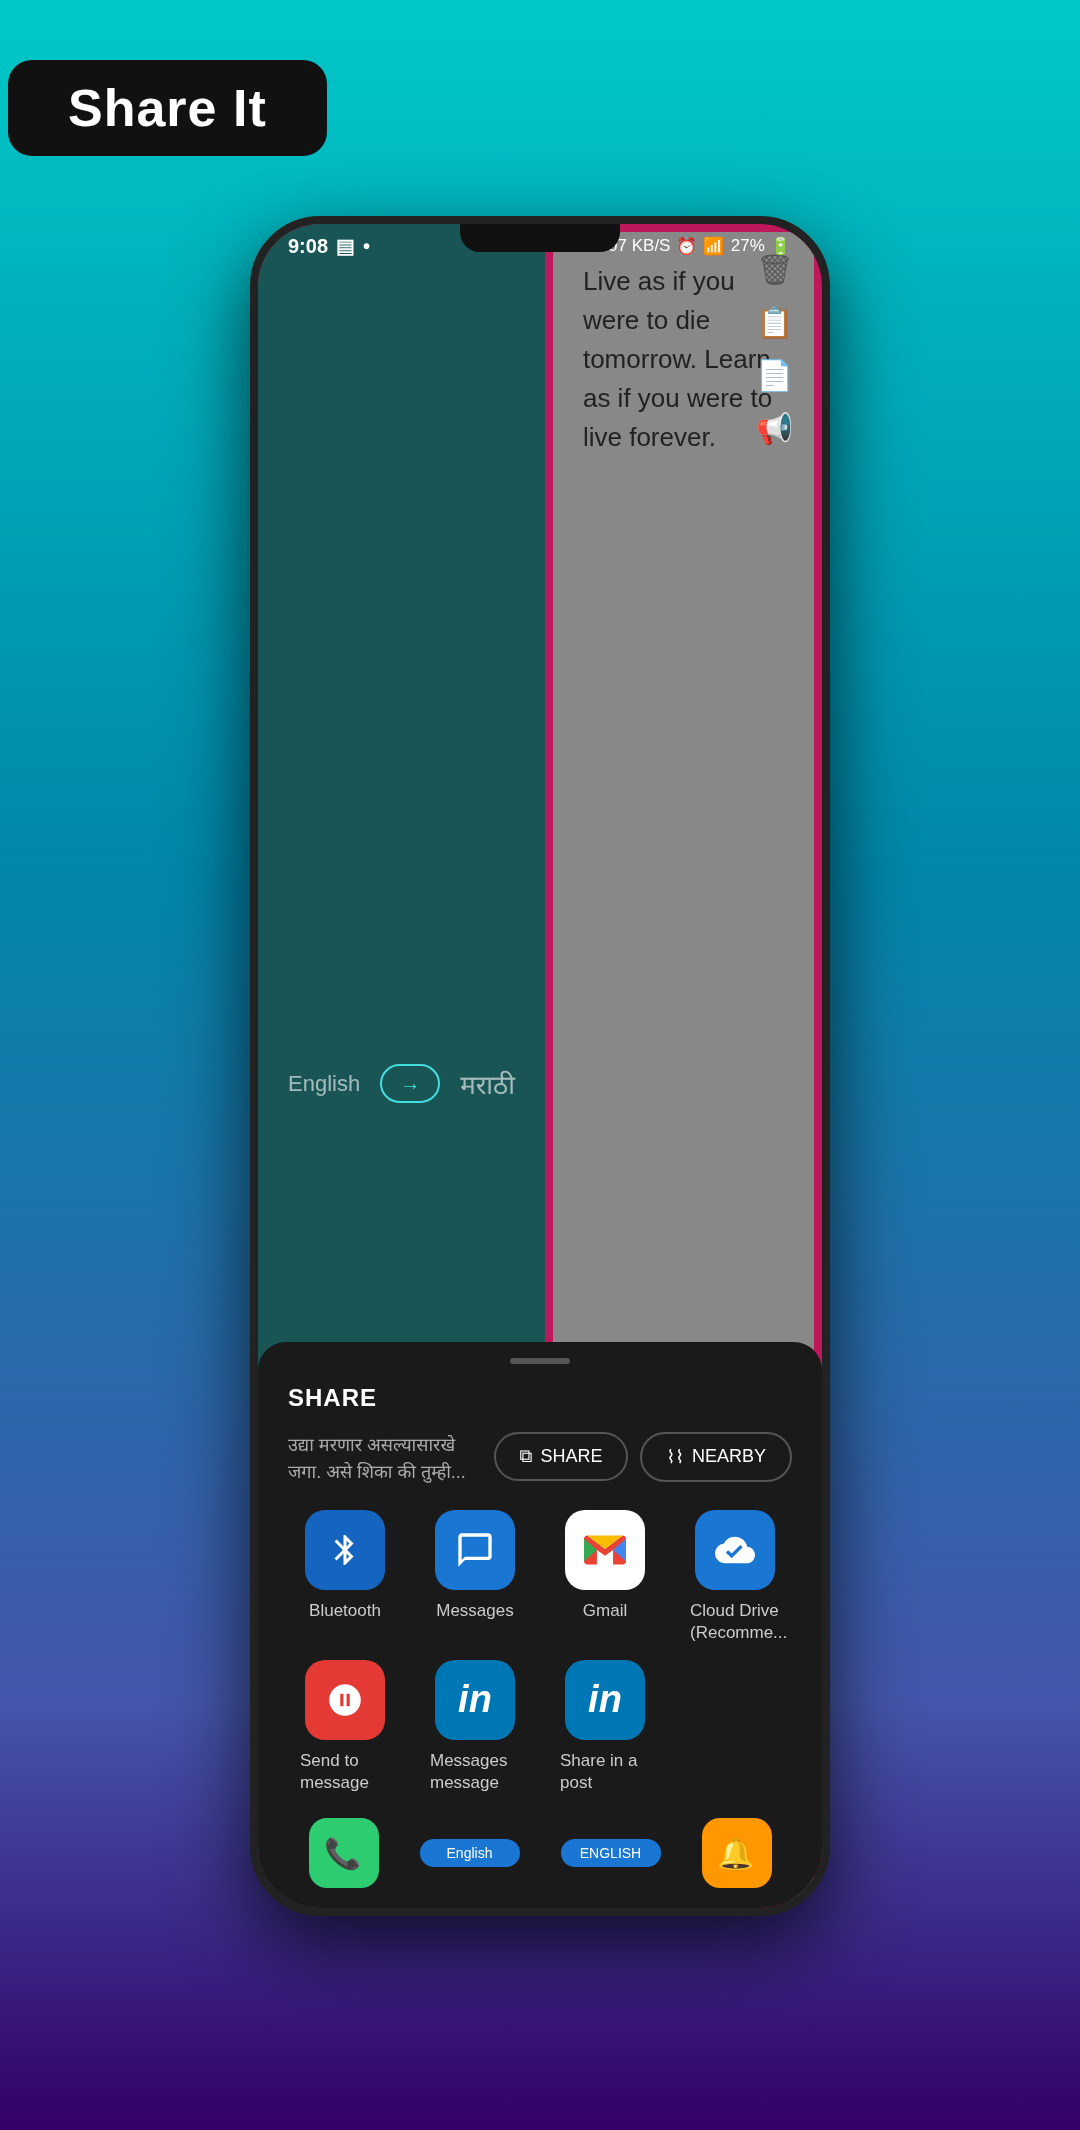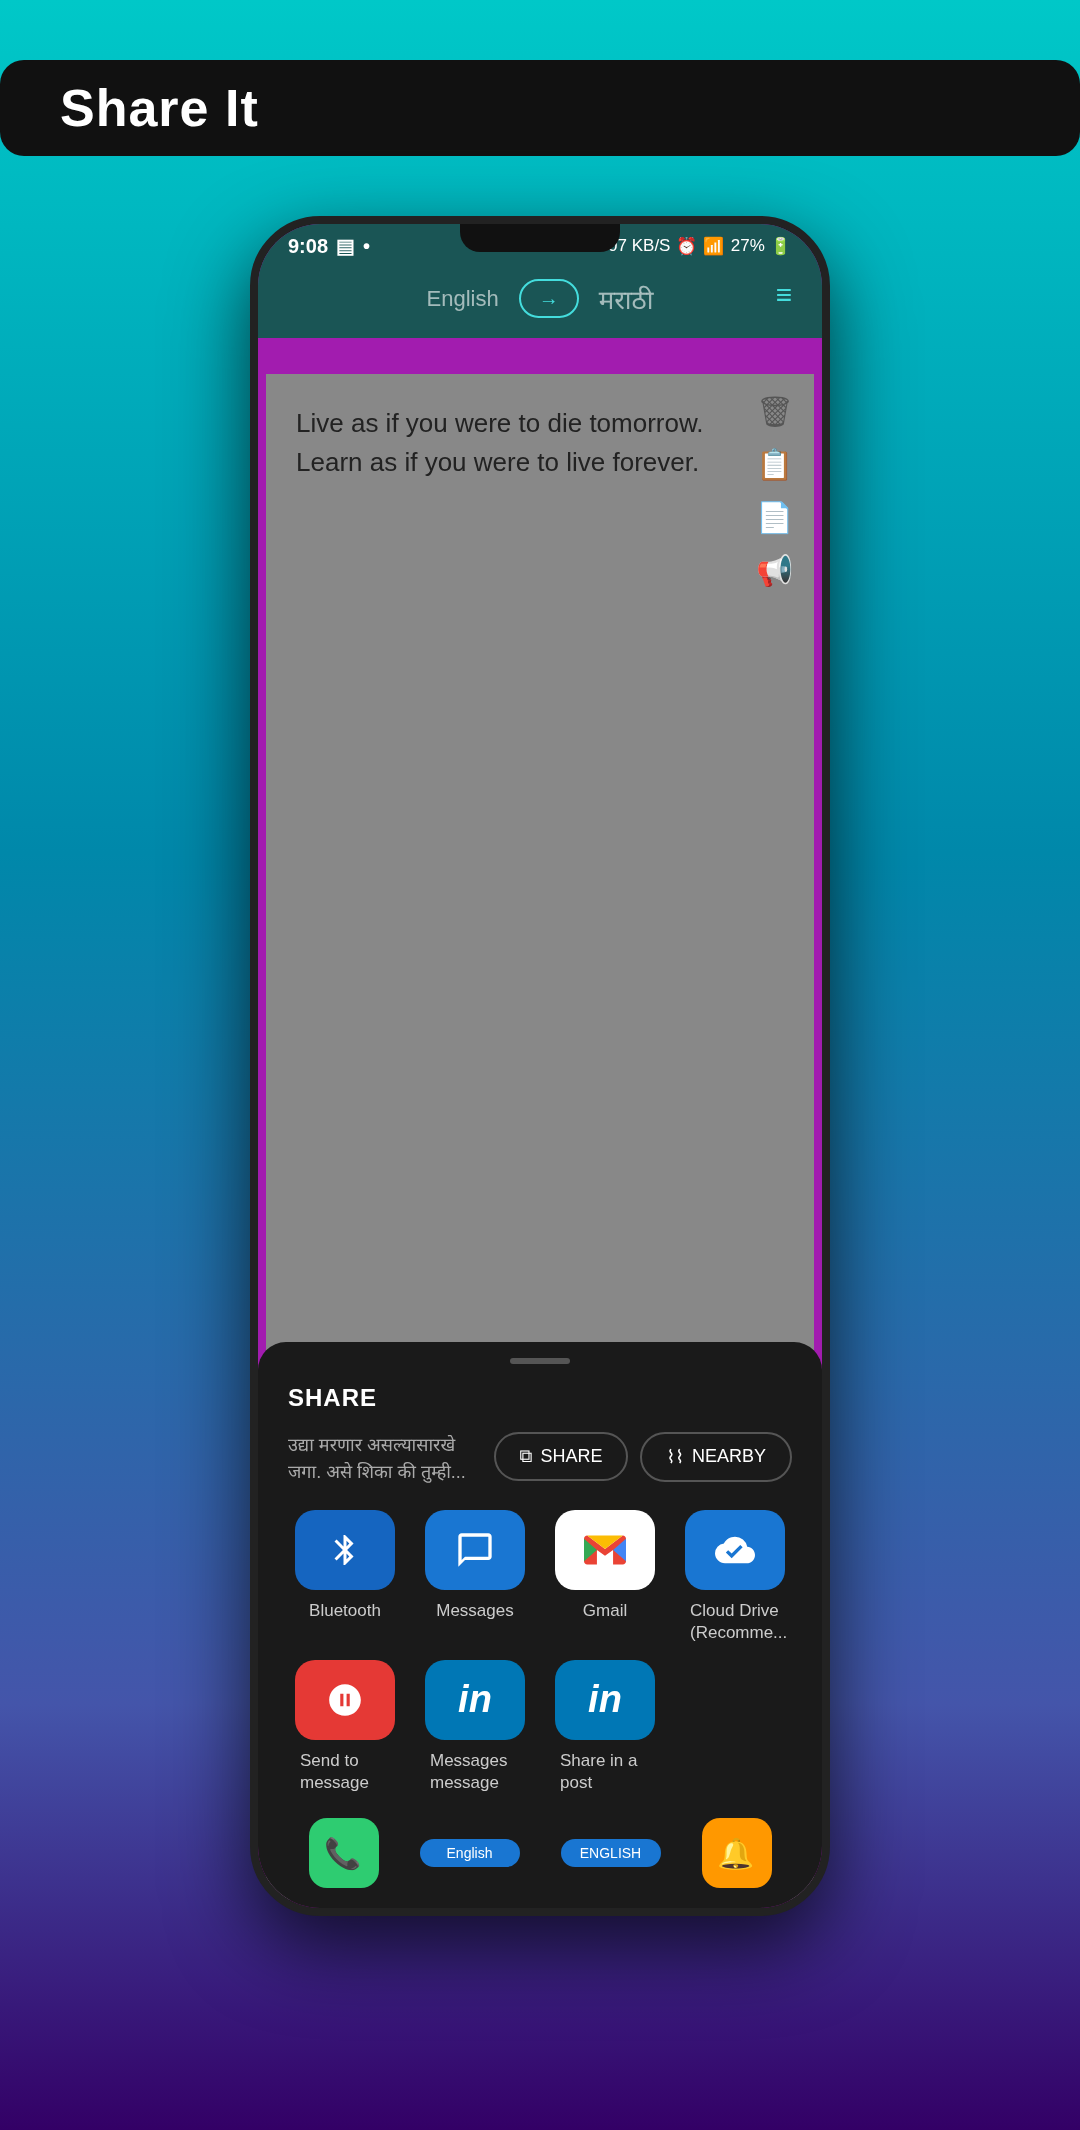--- a/index.html
+++ b/index.html
@@ -11,22 +11,23 @@
       flex-direction: column;
       align-items: center;
       font-family: 'Segoe UI', Arial, sans-serif;
       overflow: hidden;
     }
 
     
     .header-area {
       width: 100%;
       display: flex;
-      flex-direction: column;
+      flex-direction: row;
       padding-top: 60px;
+      padding-left: 8px;
     }
 
     .app-title-badge {
       background: #111;
       color: #fff;
       font-size: 52px;
       font-weight: 700;
       padding: 18px 60px;
       border-radius: 24px;
       letter-spacing: 1px;
@@ -82,24 +83,23 @@
     .status-left { font-weight: 700; display: flex; gap: 8px; align-items: center; }
     .status-right { display: flex; gap: 6px; align-items: center; font-size: 17px; }
 
     
     .phone-content {
       position: absolute;
       top: 0;
       left: 0;
       right: 0;
       bottom: 0;
-      background: #a21caf;
-      display: flex;
-      flex-direction: column;
-      gap: 28px;
+      background: #be185d;
+      display: flex;
+      flex-direction: row;
     }
 
     
     .app-topbar {
       background: #1a5555;
       padding: 55px 30px 20px 30px;
       display: flex;
       justify-content: center;
       align-items: center;
       gap: 20px;
@@ -236,21 +236,21 @@
 
     .app-item {
       display: flex;
       flex-direction: column;
       align-items: center;
       gap: 10px;
       cursor: pointer;
     }
 
     .app-icon {
-      width: 100px;
+      width: 80px;
       height: 80px;
       border-radius: 20px;
       display: flex;
       align-items: center;
       justify-content: center;
       font-size: 38px;
     }
 
     .app-icon.bluetooth-icon { background: #1565C0; }
     .app-icon.drive-icon { background: #fff; }

